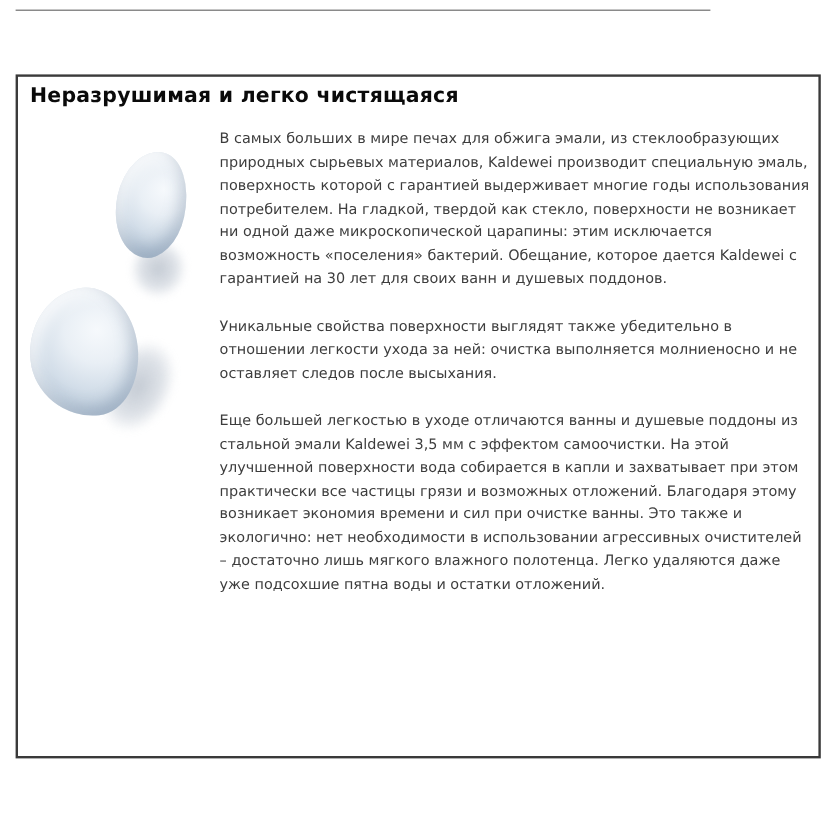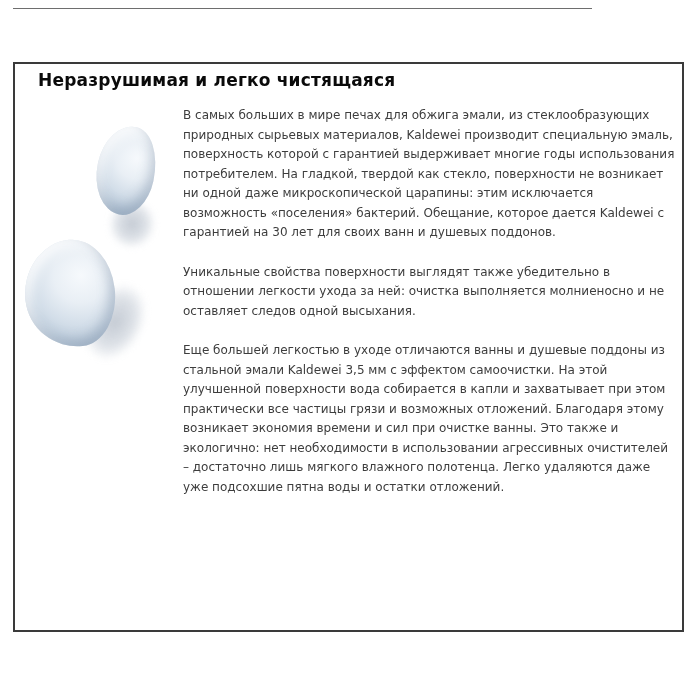--- a/index.html
+++ b/index.html
@@ -30,21 +30,21 @@
     left: 13px;
     top: 62px;
     width: 671px;
     height: 570px;
     border: 2px solid #3a3a3a;
     box-sizing: border-box;
     background: #ffffff;
   }
   .page-title {
     margin: 0;
-    padding: 5px 8px 0 23px;
+    padding: 5px 8px 0 10px;
     font-size: 17px;
     line-height: 22px;
     font-weight: bold;
     color: #0a0a0a;
     letter-spacing: 0.2px;
     font-family: "DejaVu Sans", "Liberation Sans", sans-serif;
   }
   .content-row {
     position: absolute;
     left: 0;
@@ -133,19 +133,19 @@
 
       <div class="figure">
         <div class="drop-shadow shadow-small"></div>
         <div class="drop drop-small"></div>
         <div class="drop-shadow shadow-large"></div>
         <div class="drop drop-large"></div>
       </div>
 
       <div class="text-col">
         <p>В самых больших в мире печах для обжига эмали, из стеклообразующих природных сырьевых материалов, Kaldewei производит специальную эмаль, поверхность которой с гарантией выдерживает многие годы использования потребителем. На гладкой, твердой как стекло, поверхности не возникает ни одной даже микроскопической царапины: этим исключается возможность «поселения» бактерий. Обещание, которое дается Kaldewei с гарантией на 30 лет для своих ванн и душевых поддонов.</p>
-        <p>Уникальные свойства поверхности выглядят также убедительно в отношении легкости ухода за ней: очистка выполняется молниеносно и не оставляет следов одной высыхания.</p>
+        <p>Уникальные свойства поверхности выглядят также убедительно в отношении легкости ухода за ней: очистка выполняется молниеносно и не оставляет следов после высыхания.</p>
         <p>Еще большей легкостью в уходе отличаются ванны и душевые поддоны из стальной эмали Kaldewei 3,5 мм с эффектом самоочистки. На этой улучшенной поверхности вода собирается в капли и захватывает при этом практически все частицы грязи и возможных отложений. Благодаря этому возникает экономия времени и сил при очистке ванны. Это также и экологично: нет необходимости в использовании агрессивных очистителей – достаточно лишь мягкого влажного полотенца. Легко удаляются даже уже подсохшие пятна воды и остатки отложений.</p>
       </div>
 
     </div>
   </div>
 </div>
 
 </body></html>

